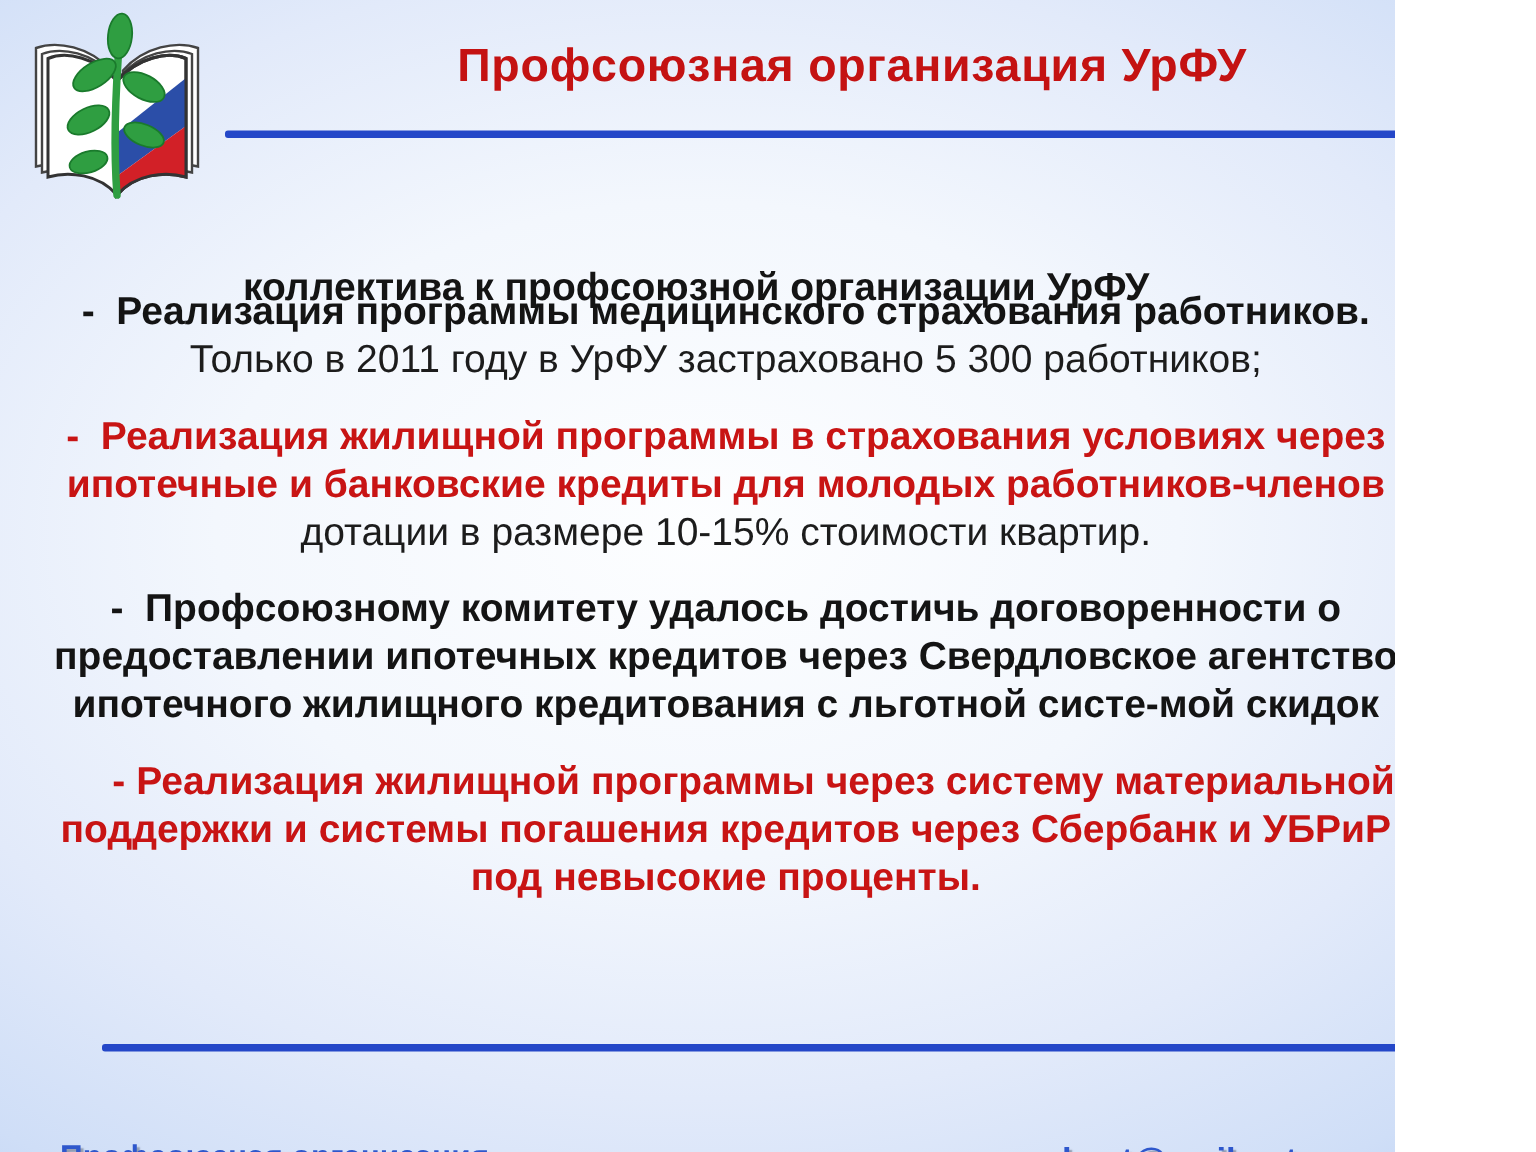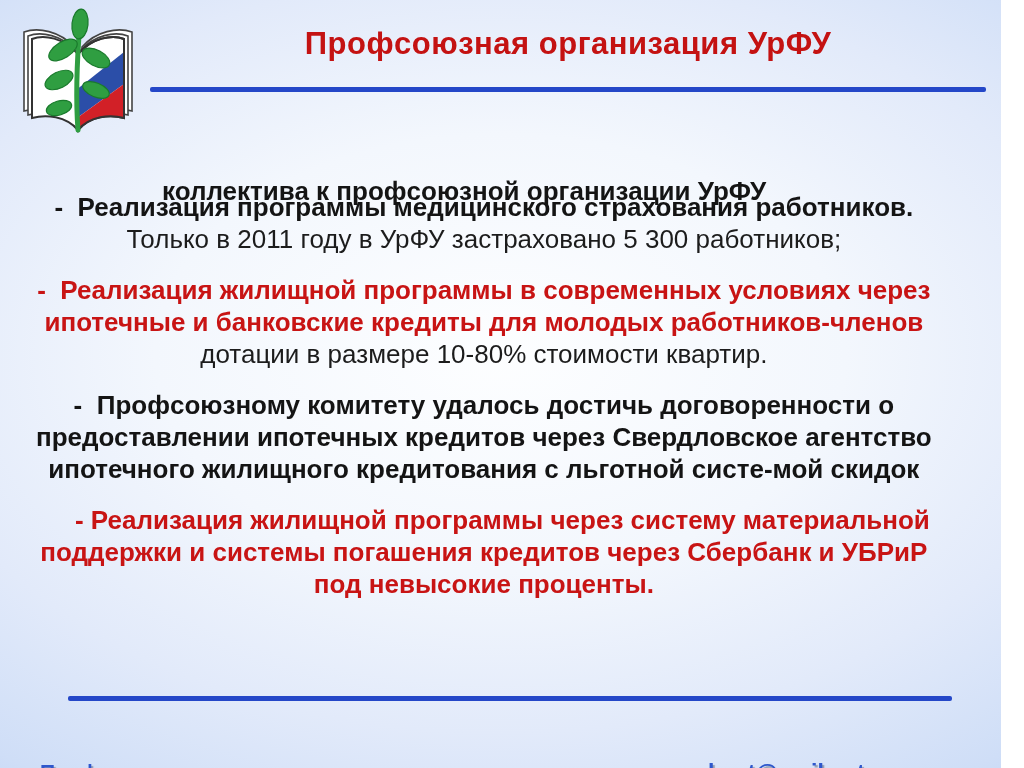--- a/index.html
+++ b/index.html
@@ -1,19 +1,19 @@
 <!DOCTYPE html>
 <html lang="ru"><head>
 <meta charset="utf-8">
 <title>Slide</title>
 <style>
   html,body{margin:0;padding:0;}
   body{width:1024px;height:768px;font-family:"Liberation Sans",sans-serif;}
   .slide{
-    position:relative;width:1001px;height:768px;overflow:hidden;
+    position:relative;width:930px;height:768px;overflow:hidden;
     background:
       radial-gradient(ellipse 115% 95% at 50% 46%,
         #fdfeff 0%, #f3f7fd 30%, #e2eafa 52%, #cfdef7 70%, #b3c9f3 88%, #a4c1f1 100%);
   }
   .abs{position:absolute;}
   .slide-title{
     left:150px;top:26px;width:836px;text-align:center;
     font-size:31px;font-weight:bold;color:#c41212;letter-spacing:0.5px;
     white-space:pre;
   }
@@ -90,23 +90,23 @@
   </div>
 
   <div class="abs bullets">
 
     <div class="bullet">
       <div class="t-line"><span class="seg-bold-black">-  Реализация программы медицинского страхования работников.</span></div>
       <div class="t-line"><span class="seg-regular-black">Только в 2011 году в УрФУ застраховано 5 300 работников;</span></div>
     </div>
 
     <div class="bullet">
-      <div class="t-line"><span class="seg-bold-red">-  Реализация жилищной программы в современных условиях через</span></div>
+      <div class="t-line"><span class="seg-bold-red">-  Реализация жилищной программы в страхования условиях через</span></div>
       <div class="t-line"><span class="seg-bold-red">ипотечные и банковские кредиты для молодых работников-членов</span></div>
-      <div class="t-line"><span class="seg-regular-black">дотации в размере 10-80% стоимости квартир.</span></div>
+      <div class="t-line"><span class="seg-regular-black">дотации в размере 10-15% стоимости квартир.</span></div>
     </div>
 
     <div class="bullet">
       <div class="t-line"><span class="seg-bold-black">-  Профсоюзному комитету удалось достичь договоренности о</span></div>
       <div class="t-line"><span class="seg-bold-black">предоставлении ипотечных кредитов через Свердловское агентство</span></div>
       <div class="t-line"><span class="seg-bold-black">ипотечного жилищного кредитования с льготной систе-мой скидок</span></div>
     </div>
 
     <div class="bullet">
       <div class="t-line indent"><span class="seg-bold-red">- Реализация жилищной программы через систему материальной</span></div>

